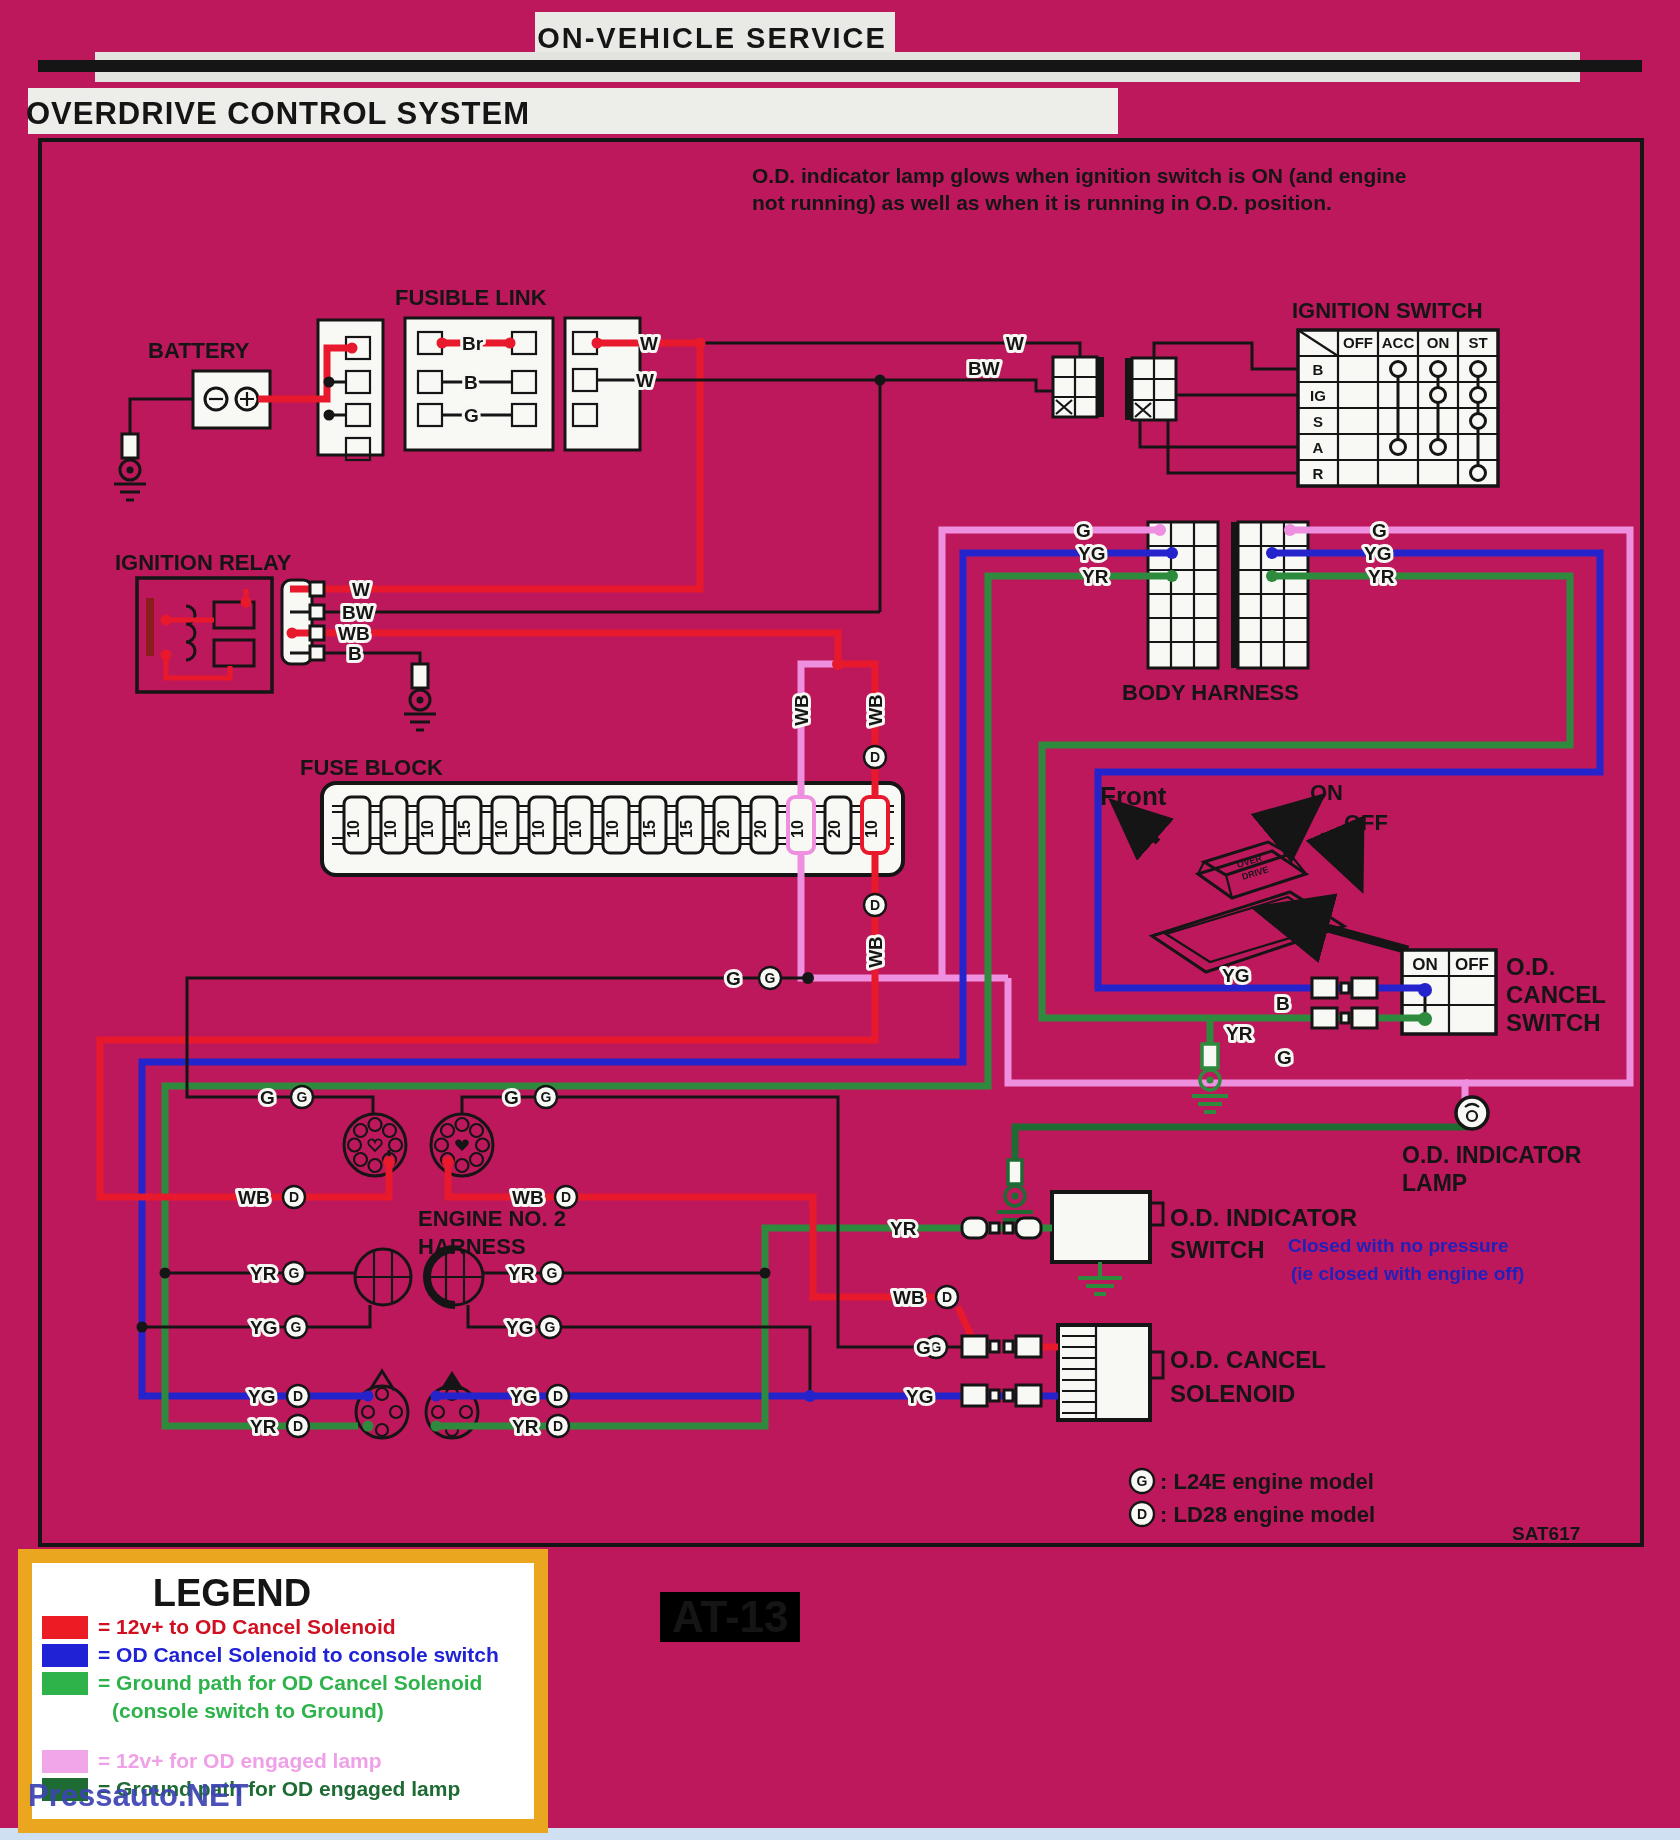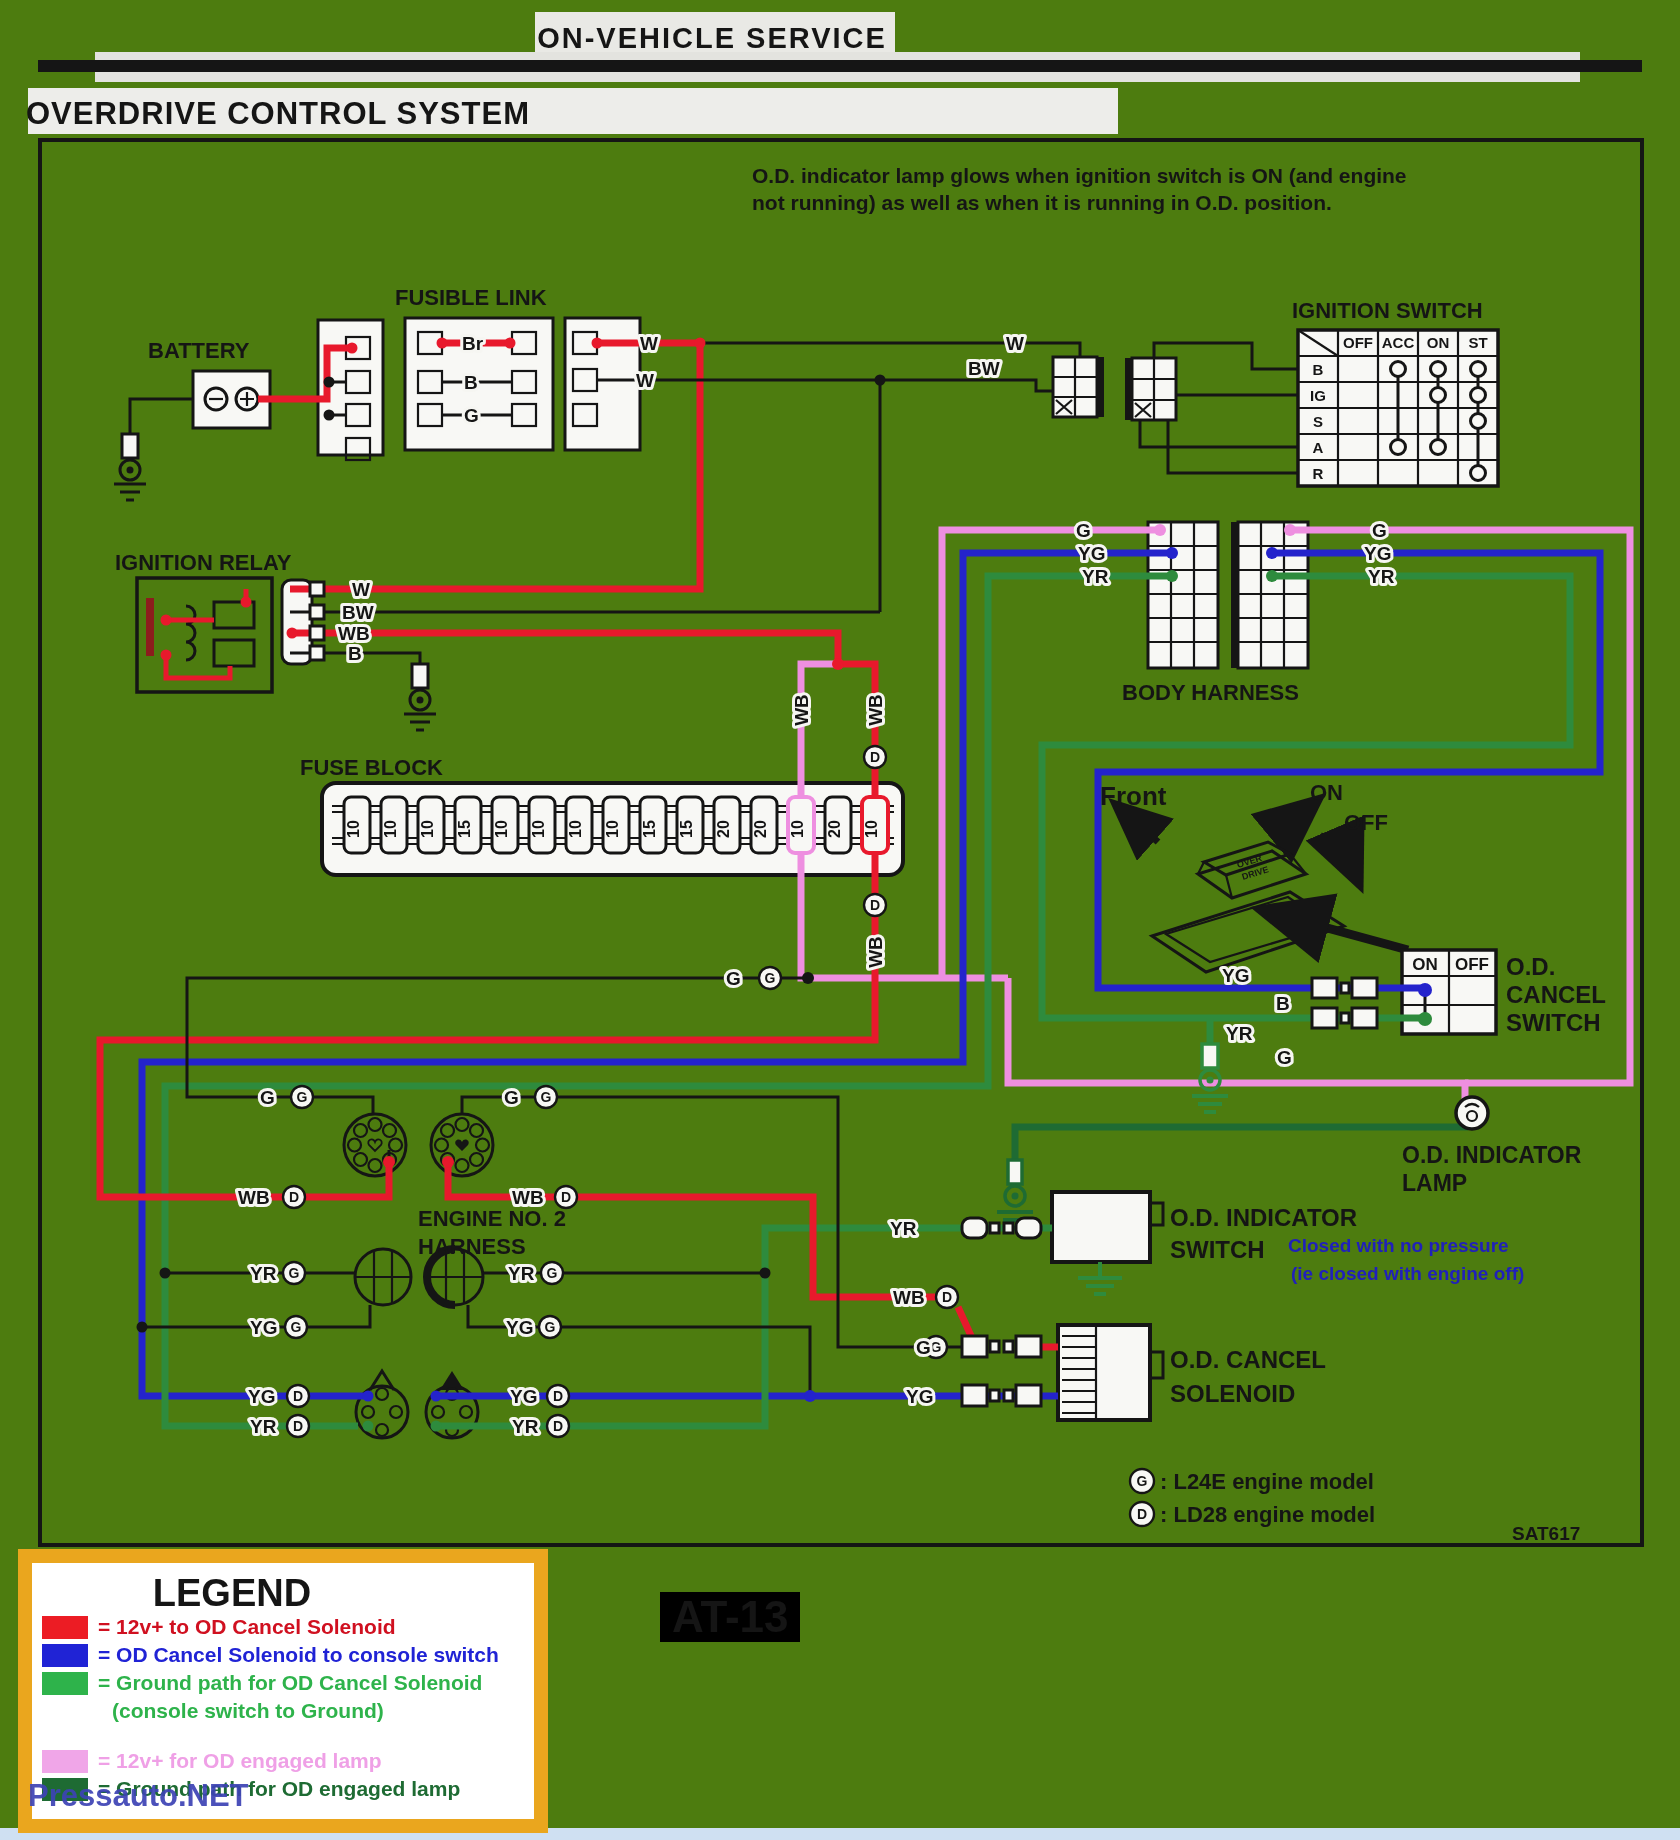--- a/index.html
+++ b/index.html
@@ -1,16 +1,16 @@
 <!DOCTYPE html>
 <html><head>
 <meta charset="utf-8">
 <style>
   html,body{margin:0;padding:0;background:#f6f6f2;}
-  #page{position:relative;width:1680px;height:1840px;background:#4d7c0f;overflow:hidden;
+  #page{position:relative;width:1680px;height:1840px;background:#be185d;overflow:hidden;
         font-family:"Liberation Sans",sans-serif;}
   svg{position:absolute;left:0;top:0;}
   text{font-family:"Liberation Sans",sans-serif;font-weight:bold;fill:#151515;}
   .wl{font-size:19px;paint-order:stroke;stroke:#f6f6f2;stroke-width:6px;stroke-linejoin:round;}
   .cmp{font-size:22px;}
   .big{font-size:24px;}
   .s15{font-size:15px;text-anchor:middle;}
   .s17{font-size:17px;text-anchor:middle;}
   .mid{text-anchor:middle;}
   .k{stroke:#151515;stroke-width:3;fill:none;}

